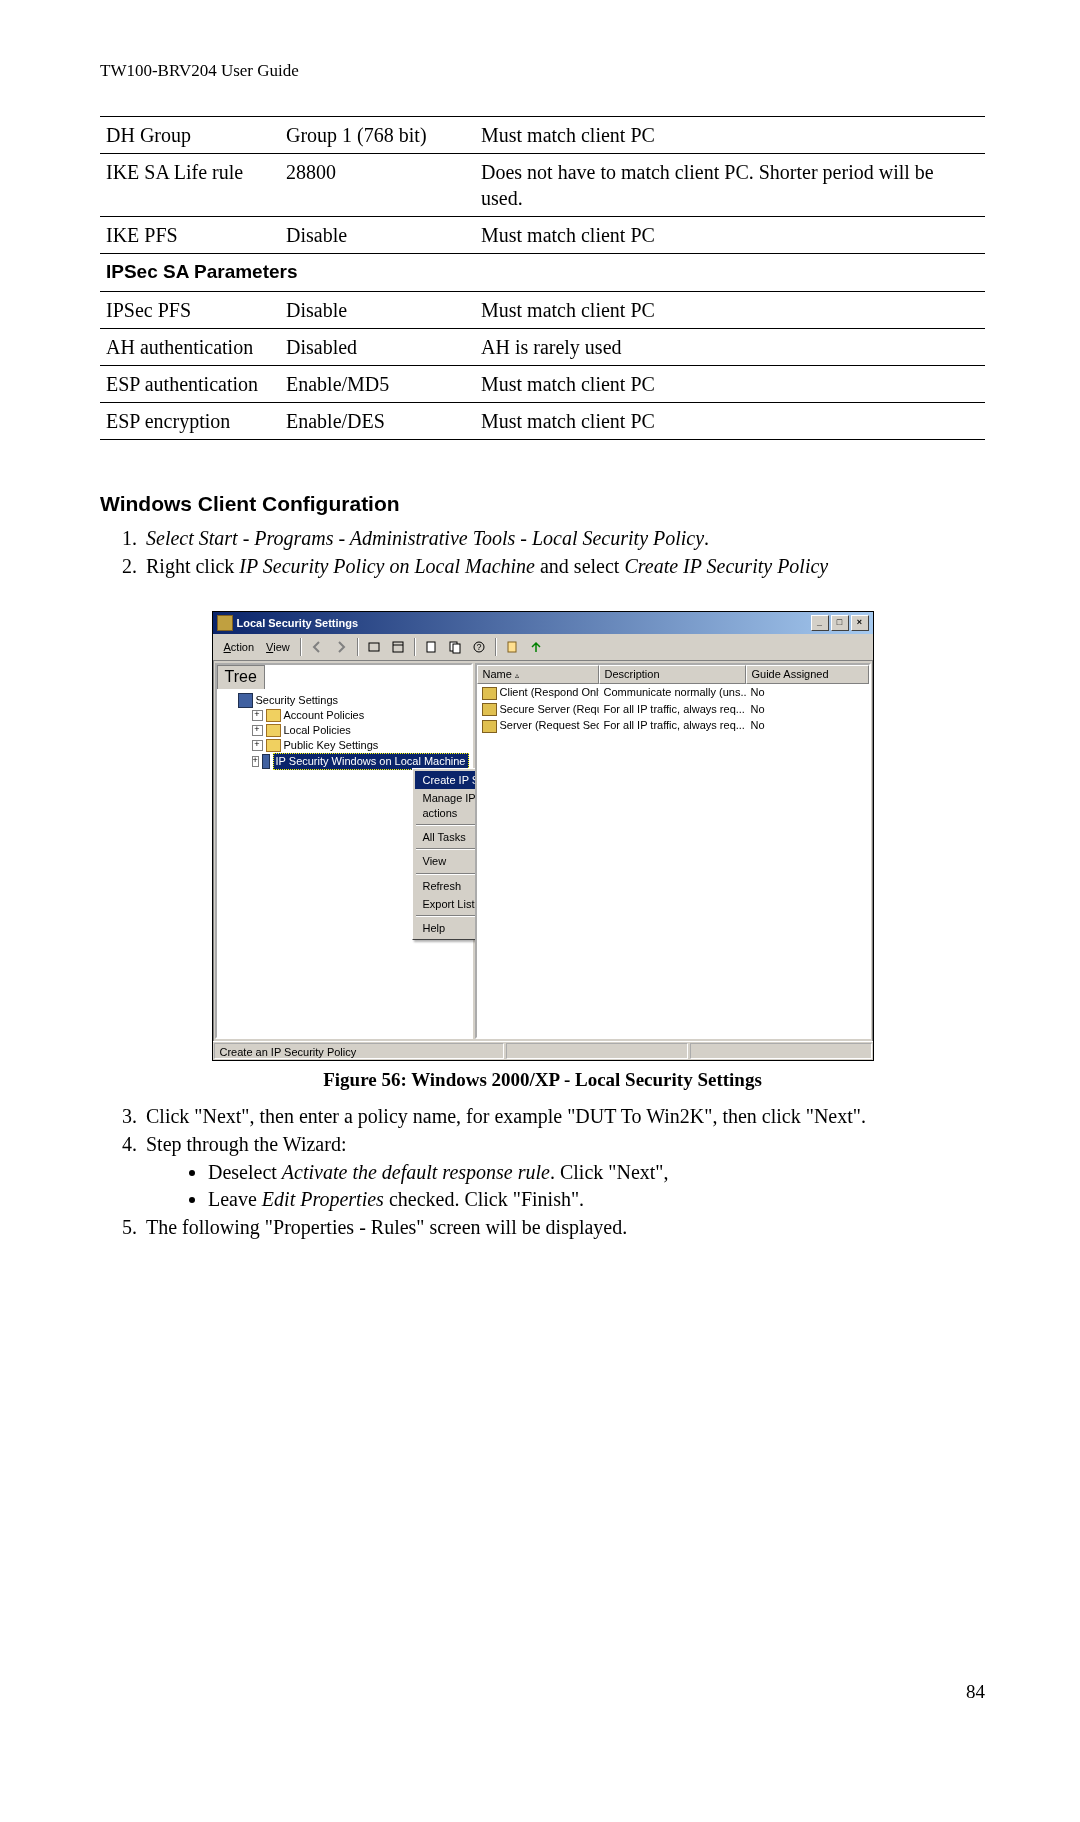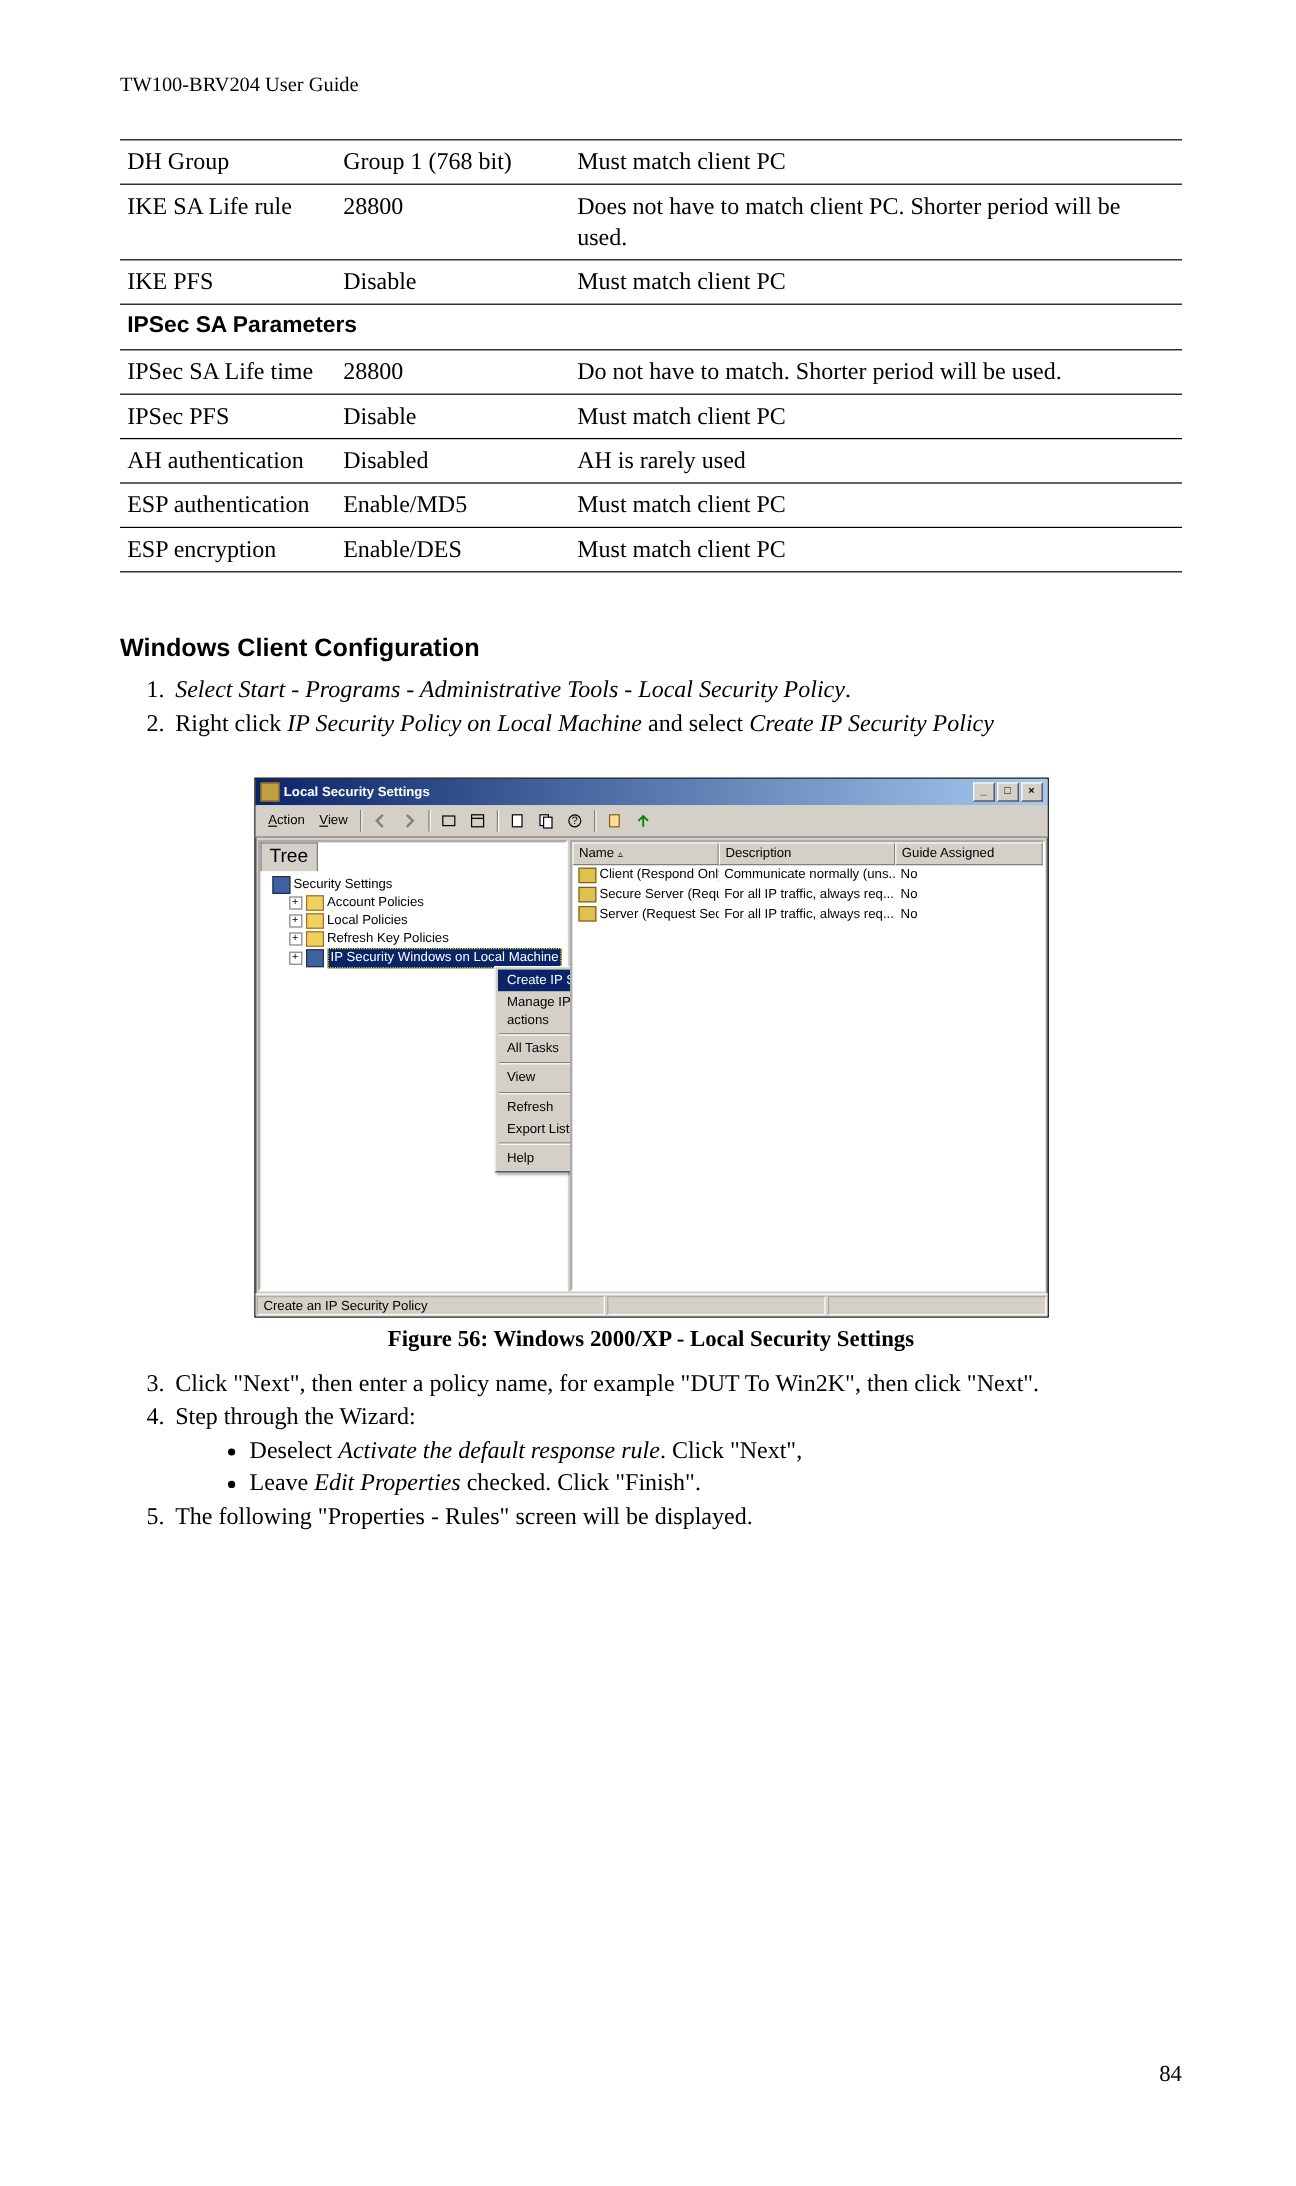--- a/index.html
+++ b/index.html
@@ -154,21 +154,21 @@
     position: relative;
     top: -2px; left: -2px;
     background: #d4d0c8;
     border: 1px solid #808080;
     border-bottom: none;
     display: inline-block;
     padding: 1px 7px;
     font-size: 16px;
   }
   .win2k .tree {
-    padding: 2px 0 0 8px;
+    padding: 2px 0 0 19px;
     font-size: 11px;
     line-height: 15px;
   }
   .win2k .tree .node {
     white-space: nowrap;
     display: flex;
     align-items: center;
     gap: 3px;
   }
   .win2k .tree .indent1 { padding-left: 14px; }
@@ -305,25 +305,20 @@
         <td>28800</td>
         <td>Does not have to match client PC. Shorter period will be used.</td>
       </tr>
     <tr>
         <td>IKE PFS</td>
         <td>Disable</td>
         <td>Must match client PC</td>
       </tr>
     <tr class="section-header">
         <td colspan="3">IPSec SA Parameters</td>
-      </tr>
-    <tr>
-        <td>IPSec SA Life time</td>
-        <td>28800</td>
-        <td>Do not have to match. Shorter period will be used.</td>
       </tr>
     <tr>
         <td>IPSec PFS</td>
         <td>Disable</td>
         <td>Must match client PC</td>
       </tr>
     <tr>
         <td>AH authentication</td>
         <td>Disabled</td>
         <td>AH is rarely used</td>
@@ -428,21 +423,21 @@
               <span>Account Policies</span>
             </div>
           <div class="node indent1">
               <span class="expand">+</span>
               <span class="ficon"></span>
               <span>Local Policies</span>
             </div>
           <div class="node indent1">
               <span class="expand">+</span>
               <span class="ficon"></span>
-              <span>Refresh Key Policies</span>
+              <span>Public Key Settings</span>
             </div>
           <div class="node indent1">
               <span class="expand">+</span>
               <span class="sicon"></span>
               <span class="selected">IP Security Windows on Local Machine</span>
             </div>
         </div>
         
         <div class="ctxmenu">
           <div class="mi sel">Create IP Security Policy</div>

